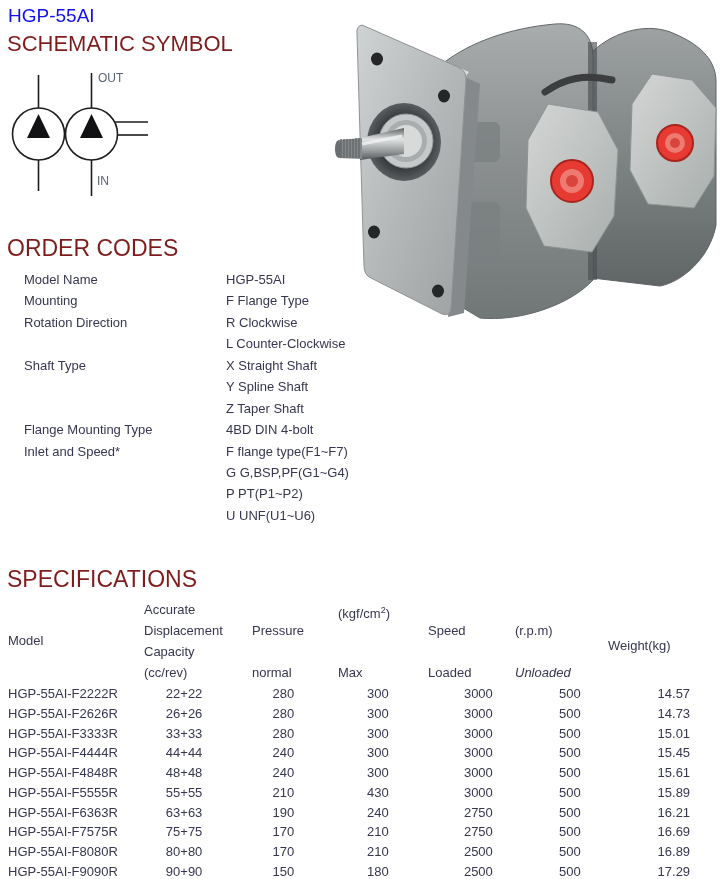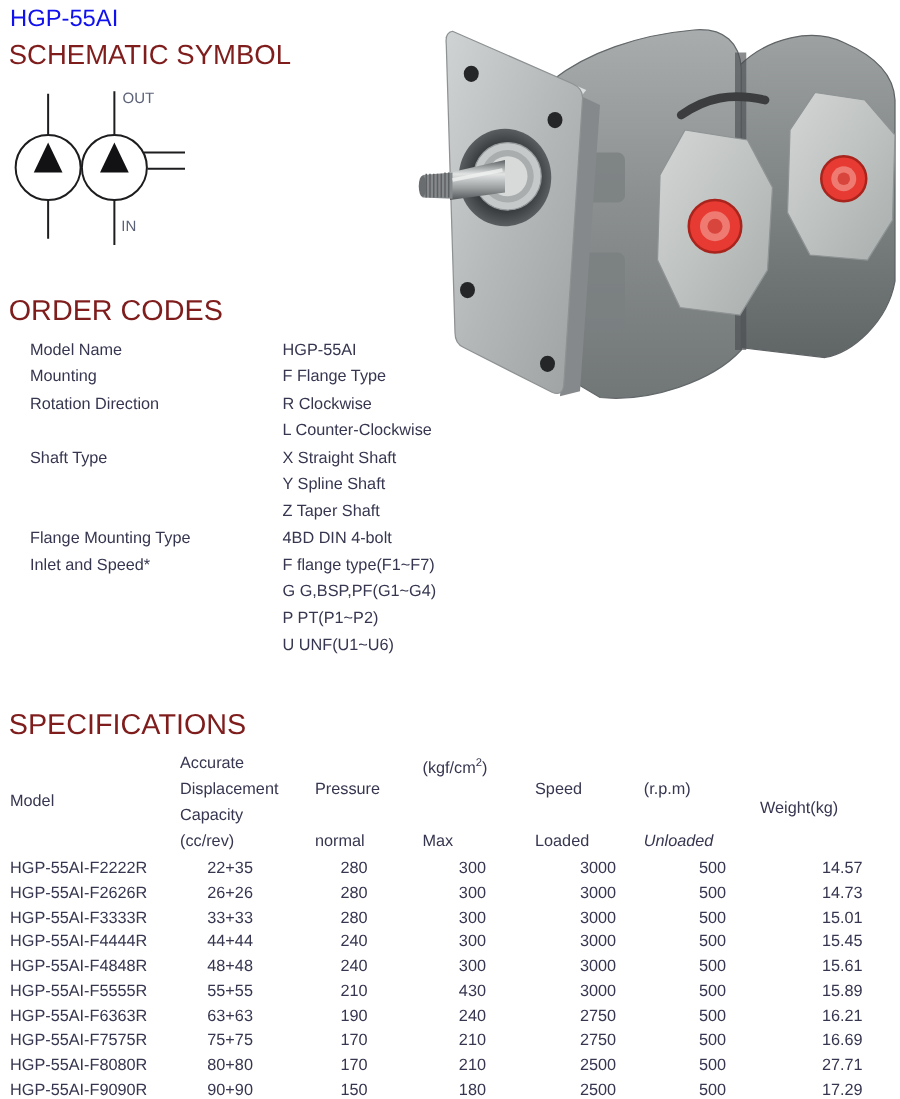--- a/index.html
+++ b/index.html
@@ -188,21 +188,21 @@
   <span class="sh sh-speed">Speed</span>
   <span class="sh sh-loaded">Loaded</span>
   <span class="sh sh-rpm">(r.p.m)</span>
   <span class="sh sh-unloaded">Unloaded</span>
   <span class="sh sh-weight">Weight(kg)</span>
 </div>
 
 <div class="abs spec-rows">
   <div class="srow">
       <span class="sc0">HGP-55AI-F2222R</span>
-      <span class="sc1">22+35</span>
+      <span class="sc1">22+22</span>
       <span class="sc2">280</span>
       <span class="sc3">300</span>
       <span class="sc4">3000</span>
       <span class="sc5">500</span>
       <span class="sc6">14.57</span>
     </div>
   <div class="srow">
       <span class="sc0">HGP-55AI-F2626R</span>
       <span class="sc1">26+26</span>
       <span class="sc2">280</span>
@@ -265,21 +265,21 @@
       <span class="sc5">500</span>
       <span class="sc6">16.69</span>
     </div>
   <div class="srow">
       <span class="sc0">HGP-55AI-F8080R</span>
       <span class="sc1">80+80</span>
       <span class="sc2">170</span>
       <span class="sc3">210</span>
       <span class="sc4">2500</span>
       <span class="sc5">500</span>
-      <span class="sc6">27.71</span>
+      <span class="sc6">16.89</span>
     </div>
   <div class="srow">
       <span class="sc0">HGP-55AI-F9090R</span>
       <span class="sc1">90+90</span>
       <span class="sc2">150</span>
       <span class="sc3">180</span>
       <span class="sc4">2500</span>
       <span class="sc5">500</span>
       <span class="sc6">17.29</span>
     </div>

